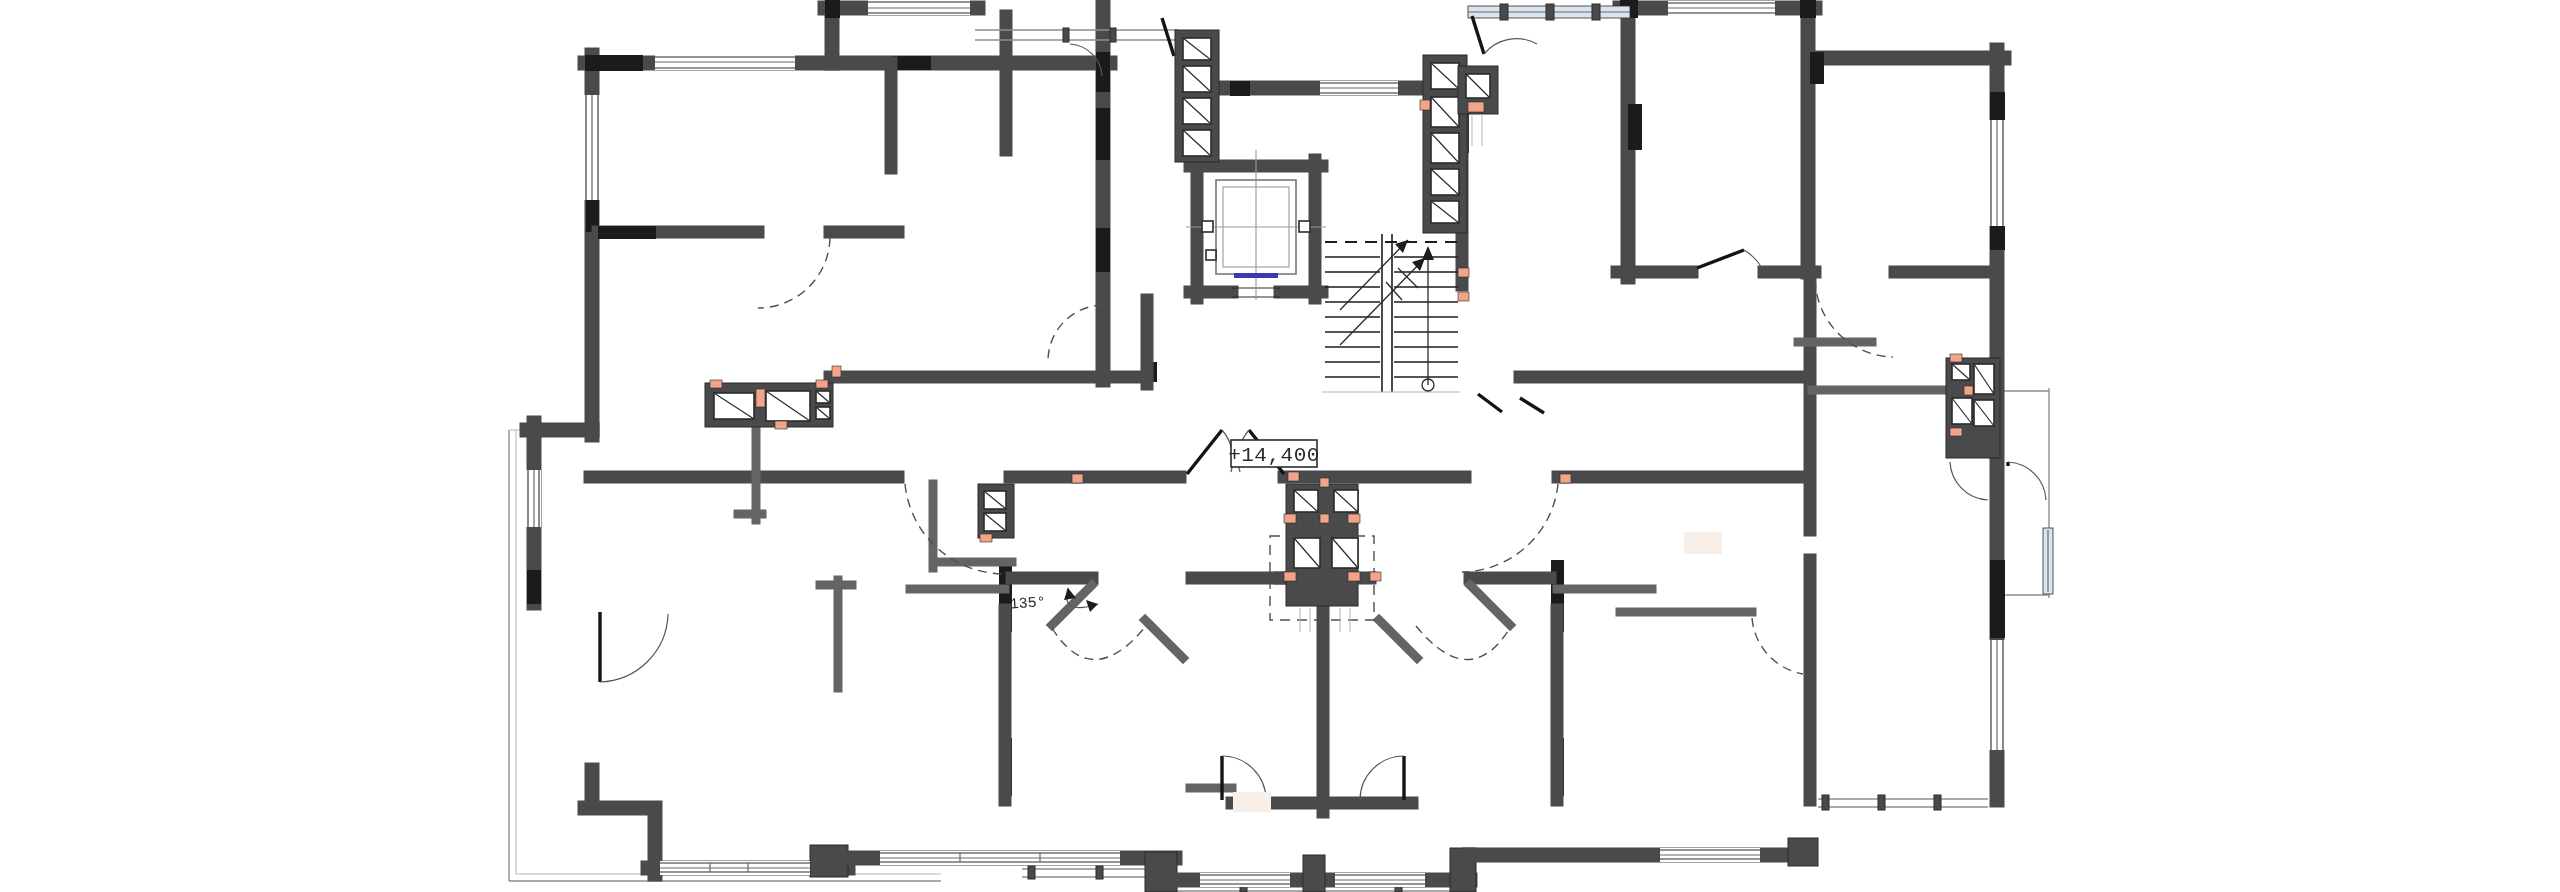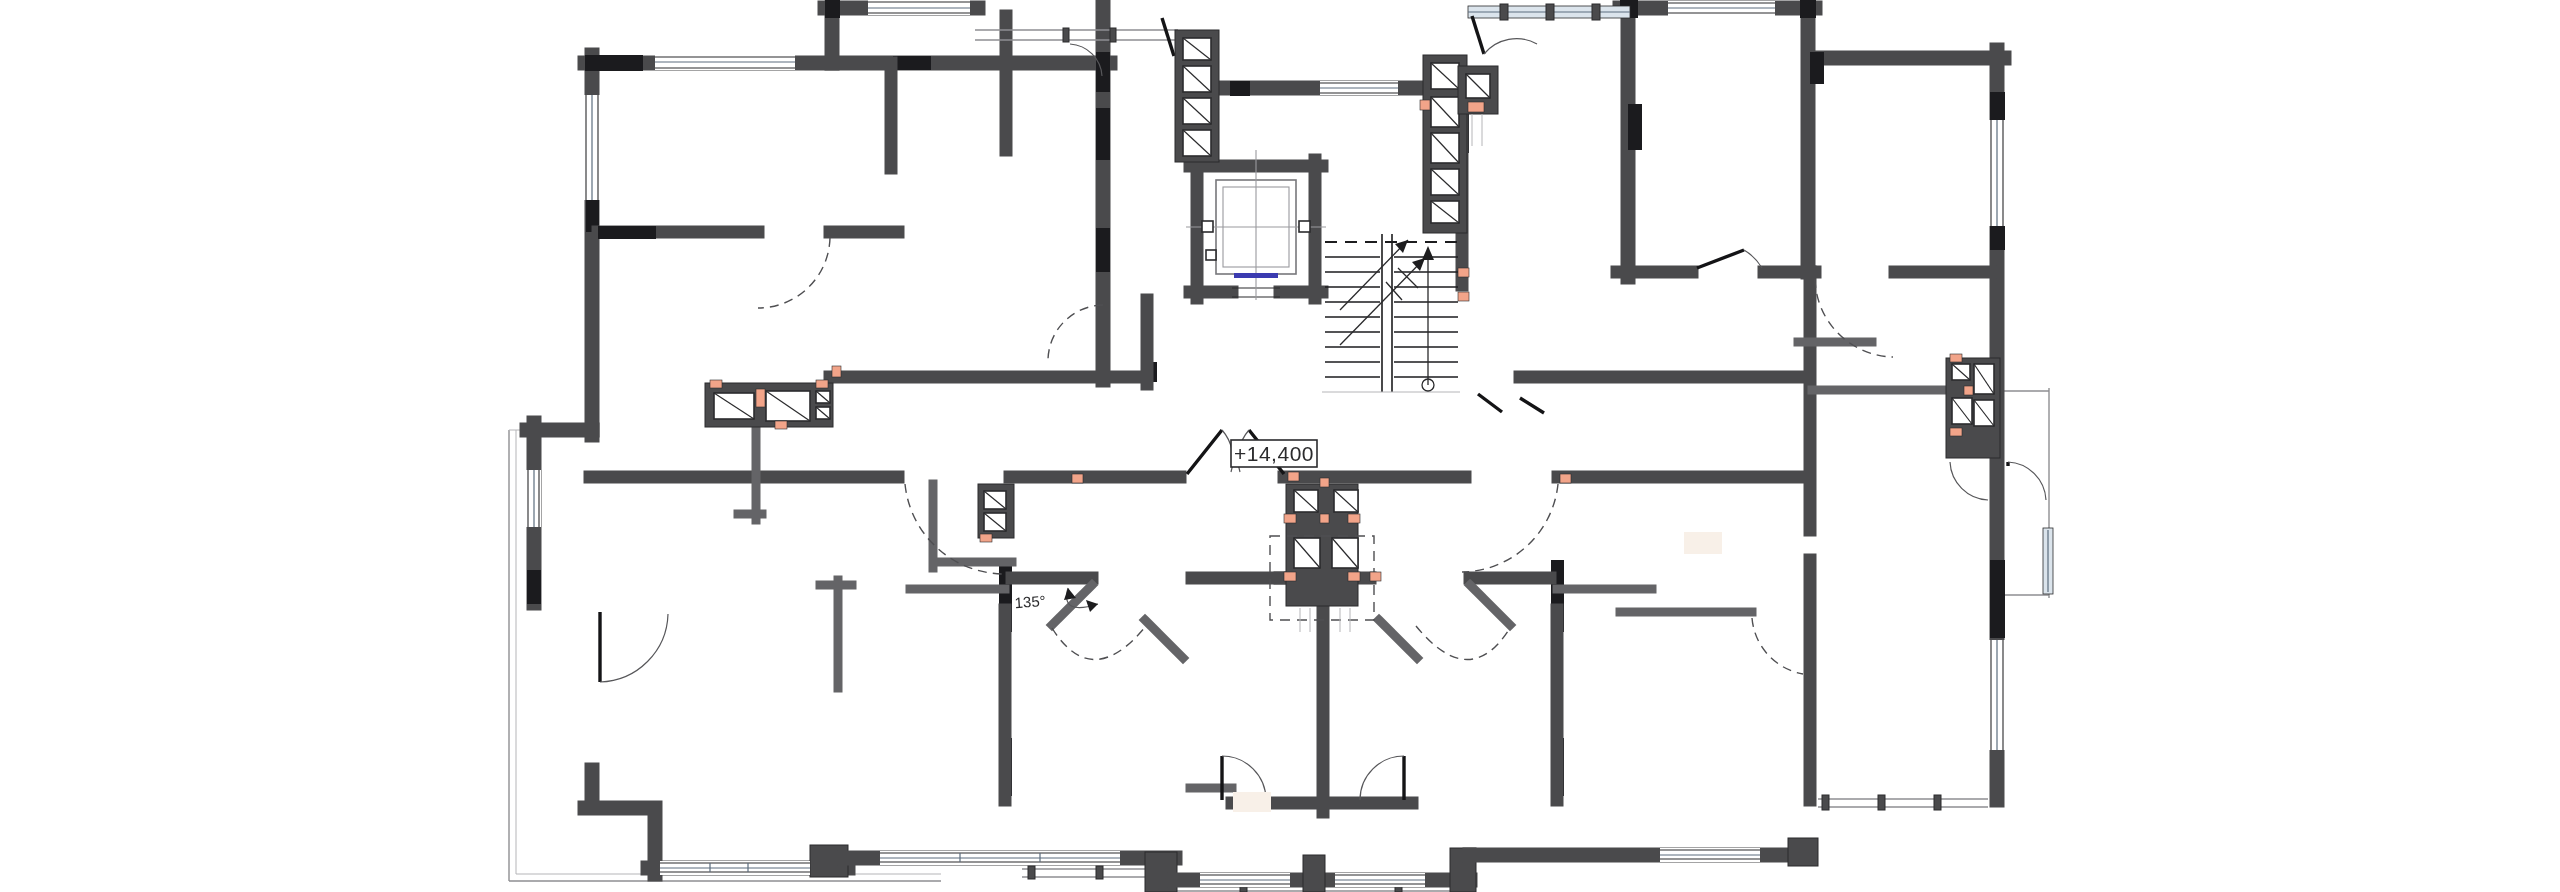--- a/index.html
+++ b/index.html
@@ -2,21 +2,21 @@
 <html style="--wall: #4a4a4c; --wall2: #646467; --lintel: #1b1b1e; --line: #2b2b2d; --orange: #f2a489; --glass: #dbe4ec; --glassline: #5c6d7e; --thin: #8f8f92; --paper: #ffffff; --cream: #f8f0e8; --blue: #3b3bb0;"><head>
 <meta charset="utf-8">
 <style>
   :root{
     --wall:#4a4a4c; --wall2:#646467; --lintel:#1b1b1e; --line:#2b2b2d;
     --orange:#f2a489; --glass:#dbe4ec; --glassline:#5c6d7e; --thin:#8f8f92;
     --paper:#ffffff; --cream:#f8f0e8; --blue:#3b3bb0;
   }
   html,body{margin:0;padding:0;background:#fff;}
   .canvas{position:relative;width:2232px;height:892px;background:var(--paper);overflow:hidden;
-          font-family:Liberation Sans, sans-serif;}
+          font-family:Liberation Mono, monospace;}
   svg{position:absolute;left:0;top:0;}
   
   .wS{stroke:var(--wall);stroke-width:15;fill:none;stroke-linecap:square;}
   .wM{stroke:var(--wall);stroke-width:13;fill:none;stroke-linecap:square;}
   .wP{stroke:var(--wall2);stroke-width:9;fill:none;stroke-linecap:square;}
   .blk{fill:var(--wall);stroke:var(--line);stroke-width:1;}
   .dark{fill:var(--lintel);stroke:none;}
   .box{fill:#fff;stroke:var(--line);stroke-width:1.6;}
   .diag{stroke:var(--line);stroke-width:1.2;fill:none;}
   .org{fill:var(--orange);stroke:var(--line);stroke-width:.6;}

